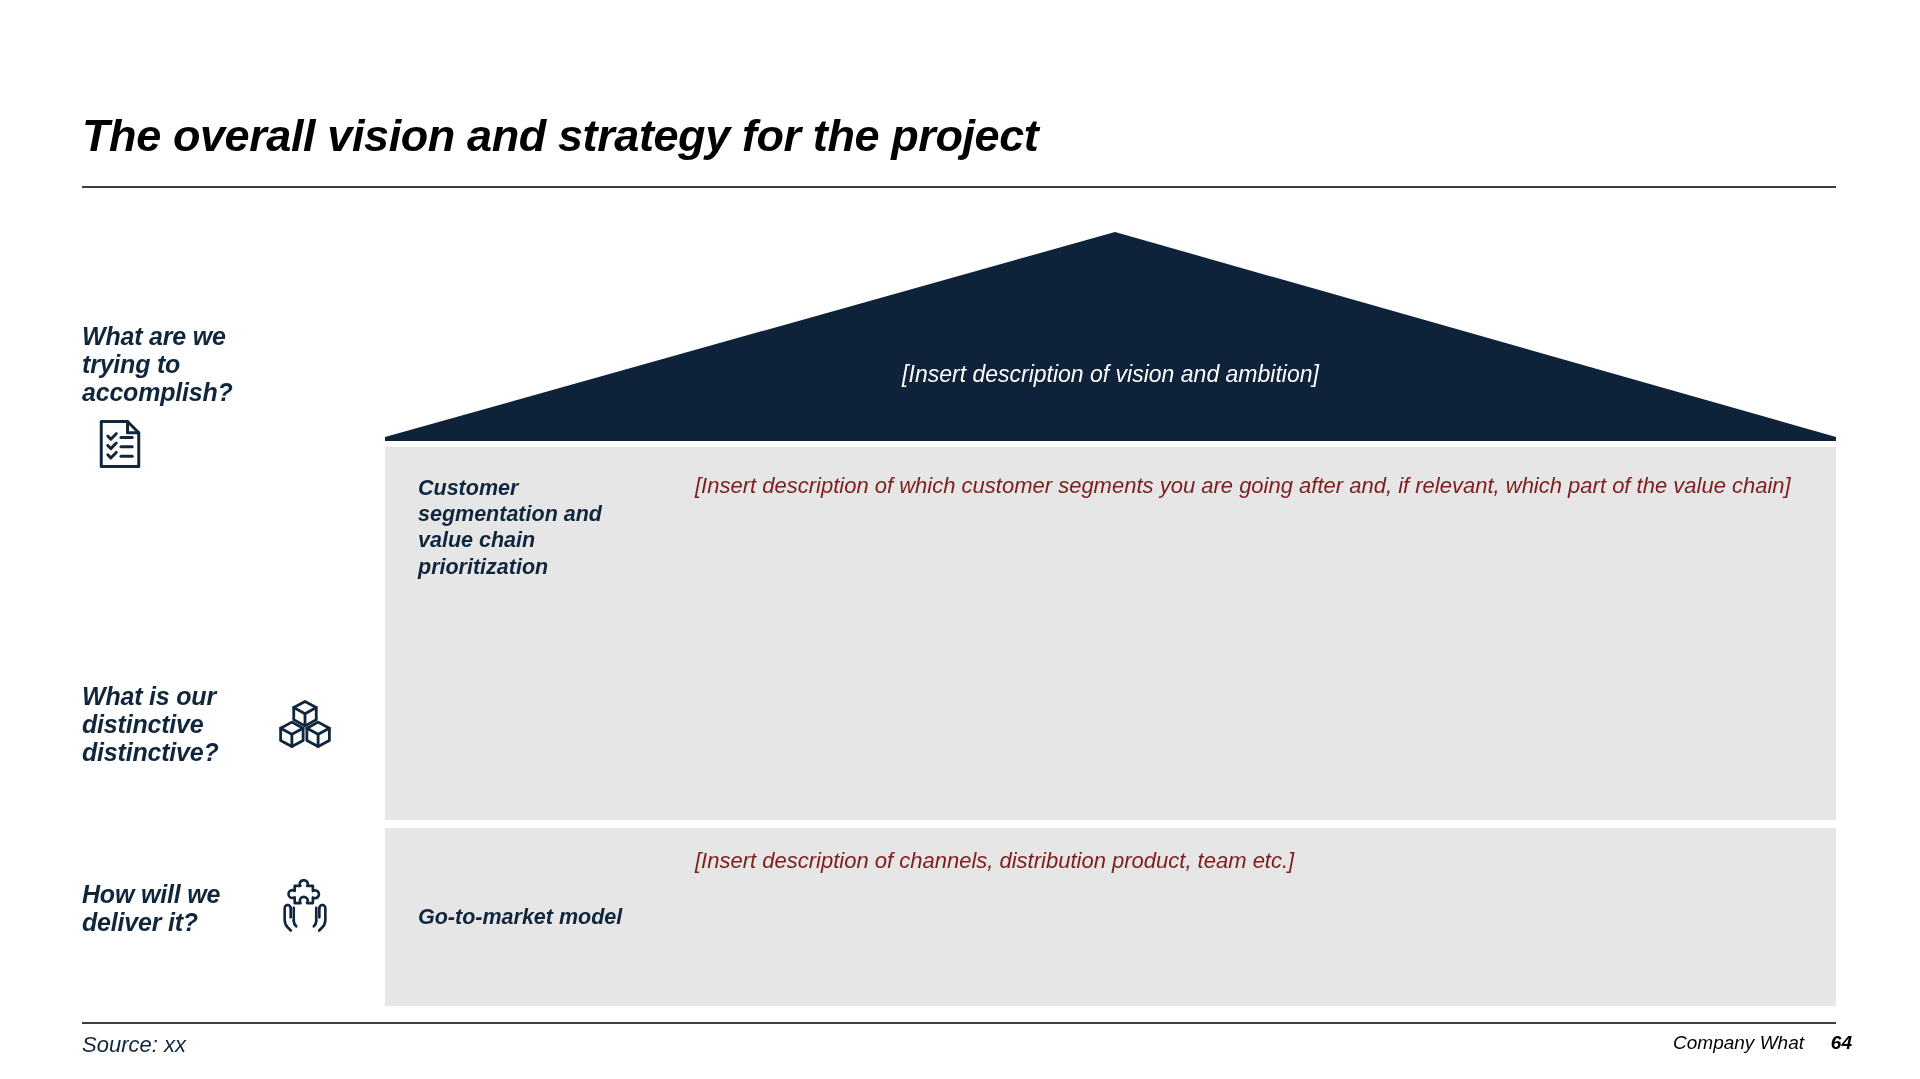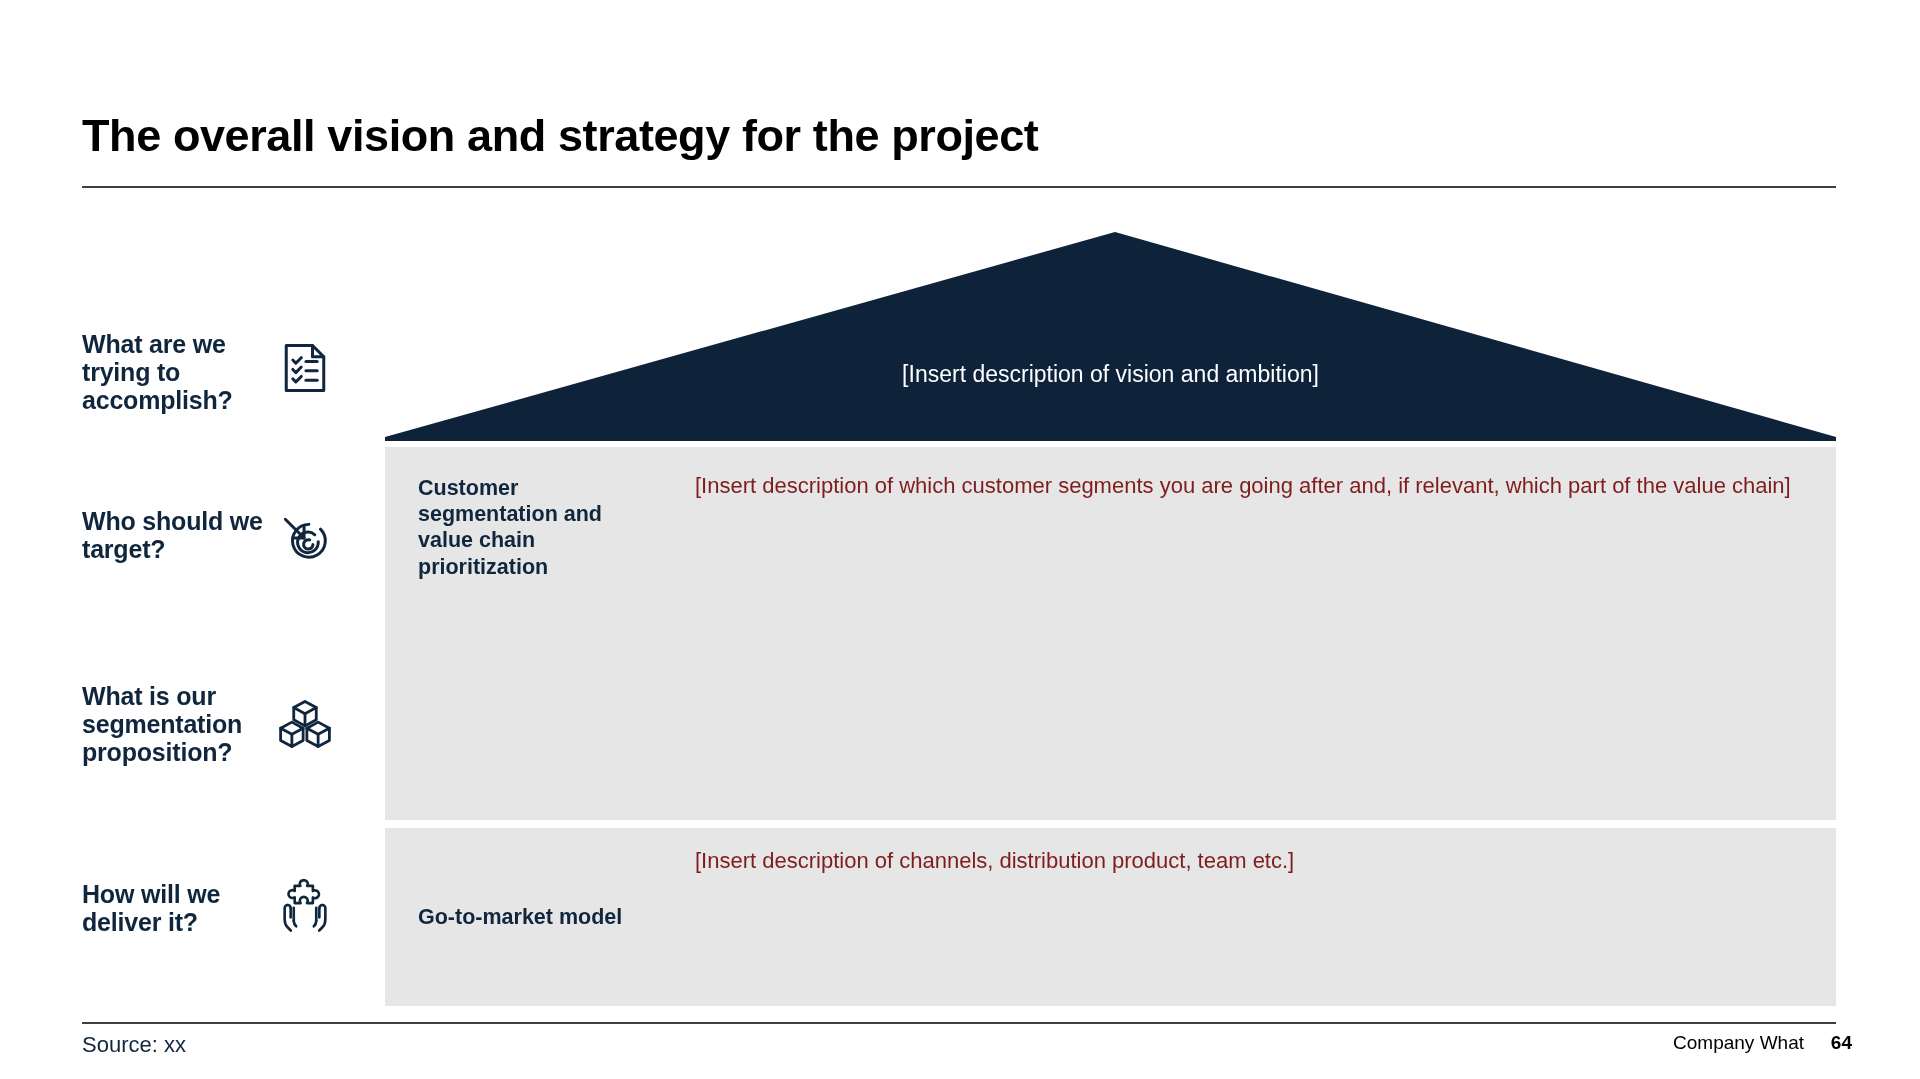--- a/index.html
+++ b/index.html
@@ -3,21 +3,21 @@
 <meta charset="utf-8">
 <style>
   html,body{margin:0;padding:0;}
   body{
     width:1920px;height:1079px;
     background:#ffffff;
     font-family:"Liberation Sans","DejaVu Sans",sans-serif;
     overflow:hidden;
     position:relative;
   }
-  .slide{position:absolute;inset:0;}
+  .slide{position:absolute;inset:0;font-style:italic;}
 
   
   .page-title{
     position:absolute;left:82px;top:112px;
     font-size:45px;font-weight:bold;color:#000000;
     letter-spacing:-0.4px;
     white-space:nowrap;
     line-height:1.05;
   }
   .title-rule{
@@ -28,21 +28,21 @@
   
   .qrow{position:absolute;left:82px;width:290px;display:flex;align-items:flex-start;}
   .qlabel{
     font-size:25px;font-weight:bold;color:#10263d;
     line-height:1.12;width:185px;
     letter-spacing:-0.2px;
   }
   .qicon{width:60px;height:60px;flex:0 0 60px;margin-left:8px;}
   .qicon svg{display:block;width:60px;height:60px;}
 
-  #qrow-accomplish{top:330px;}
+  #qrow-accomplish{top:322px;flex-direction:column;}
   #qrow-target{top:507px;}
   #qrow-proposition{top:682px;}
   #qrow-deliver{top:880px;}
   #qrow-accomplish .qicon{margin-top:8px;}
   #qrow-target .qicon{margin-top:2px;}
   #qrow-proposition .qicon{margin-top:12px;}
   #qrow-deliver .qicon{margin-top:-6px;}
 
   
   .vision-wrap{
@@ -118,35 +118,23 @@
         <path d="M19 23.5 l3.2 3.4 L28 21"></path>
         <path d="M19 33.5 l3.2 3.4 L28 31"></path>
         <path d="M19 43.5 l3.2 3.4 L28 41"></path>
         <path d="M33 25 h12"></path>
         <path d="M33 35 h12"></path>
         <path d="M33 45 h12"></path>
       </svg>
     </div>
   </div>
 
-  <div class="qrow" id="qrow-target">
-    <div class="qlabel">Who should we target?</div>
-    <div class="qicon">
-      <svg viewBox="0 0 64 64" fill="none" stroke="#10263d" stroke-width="3.2" stroke-linecap="round" stroke-linejoin="round">
-        <path d="M48.5 21.5 a17.5 17.5 0 1 1 -12.4 -5.1"></path>
-        <path d="M42.5 27.5 a11 11 0 1 0 3.6 7.4"></path>
-        <path d="M37 33 a5 5 0 1 0 3.5 5"></path>
-        <path d="M11 11 L31 31"></path>
-        <path d="M31 19 v12 h-12"></path>
-      </svg>
-    </div>
-  </div>
 
   <div class="qrow" id="qrow-proposition">
-    <div class="qlabel">What is our segmentation proposition?</div>
+    <div class="qlabel">What is our distinctive distinctive?</div>
     <div class="qicon">
       <svg viewBox="0 0 64 64" fill="none" stroke="#10263d" stroke-width="3" stroke-linecap="round" stroke-linejoin="round">
 
         <path d="M32 8 L44 14.5 L32 21 L20 14.5 Z"></path>
         <path d="M20 14.5 V27.5 L32 34 V21"></path>
         <path d="M44 14.5 V27.5 L32 34"></path>
 
         <path d="M18 30 L30 36.5 L18 43 L6 36.5 Z"></path>
         <path d="M6 36.5 V49.5 L18 56 V43"></path>
         <path d="M30 36.5 V49.5 L18 56"></path>

